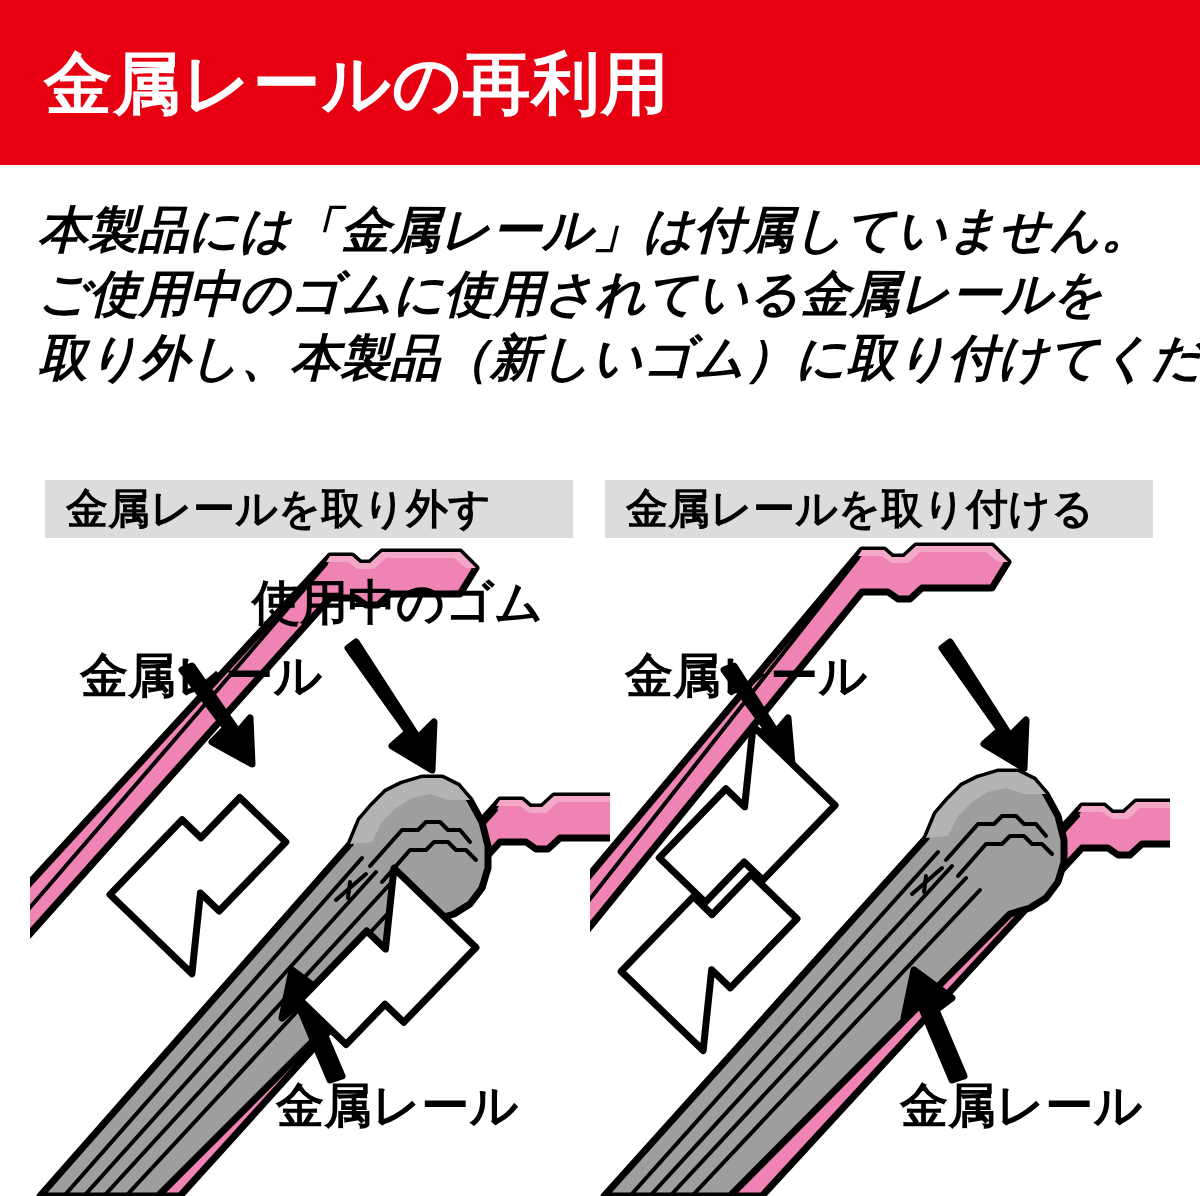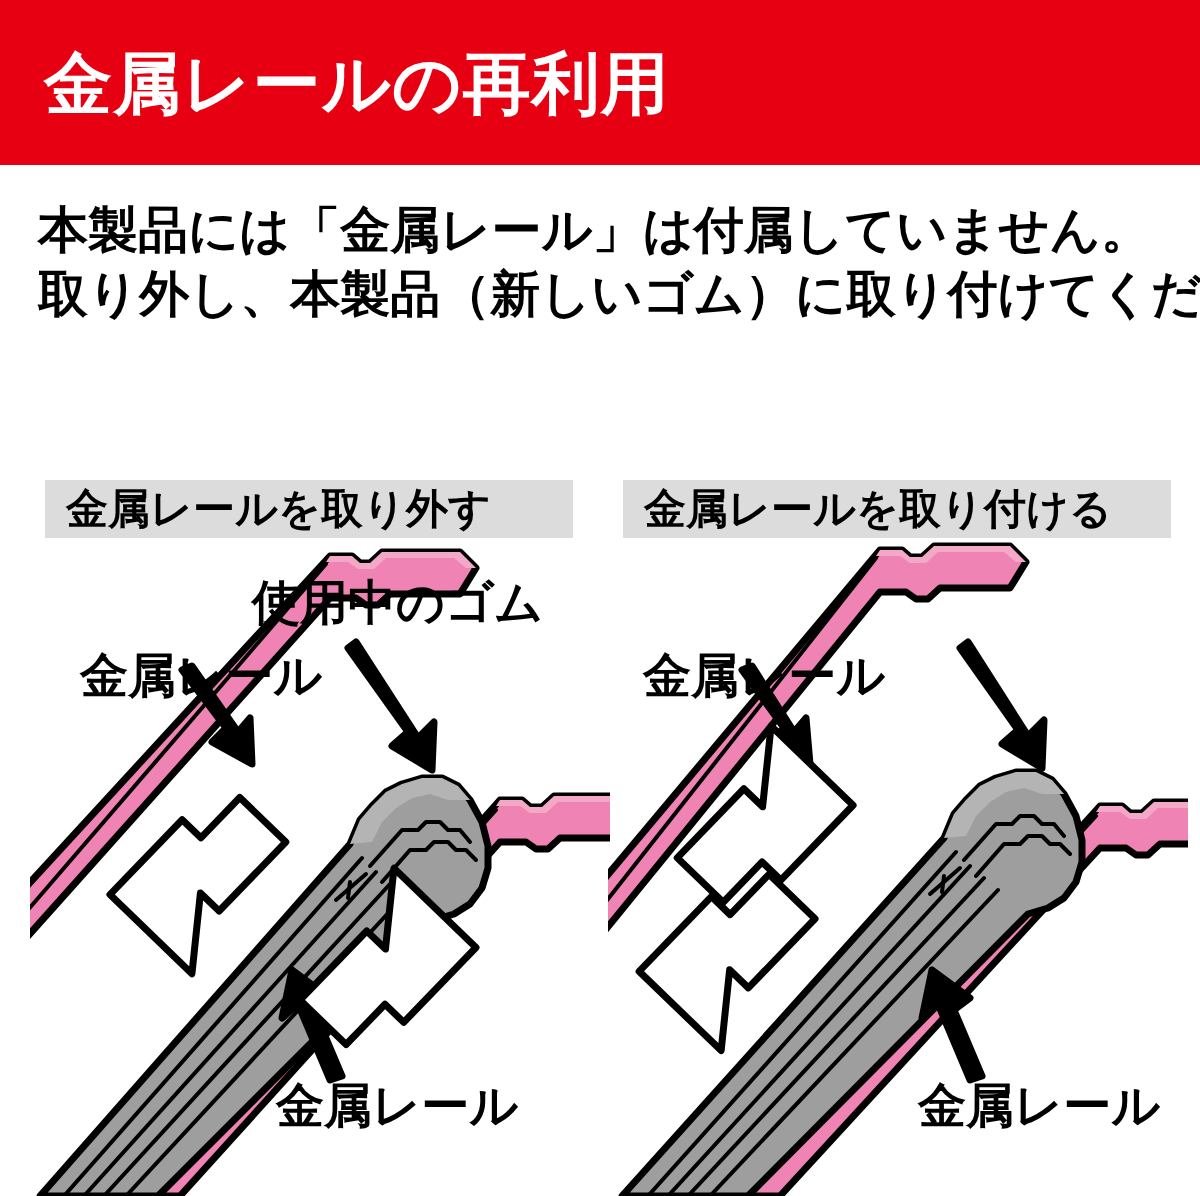--- a/index.html
+++ b/index.html
@@ -32,20 +32,21 @@
     color:#ffffff;
     letter-spacing:1px;
     white-space:nowrap;
   }
 
   
   .intro {
     position:absolute;
     left:38px; top:198px;
     width:1130px;
+    font-style:italic;
   }
   .intro-line {
     font-size:50px;
     line-height:64px;
     font-weight:bold;
     color:#000000;
     white-space:nowrap;
     letter-spacing:0px;
   }
 
@@ -54,21 +55,21 @@
     position:absolute;
     left:0; top:470px;
     width:1200px; height:726px;
   }
   .panel {
     position:absolute;
     top:0;
     width:580px; height:726px;
   }
   .panel-left  { left:30px; }
-  .panel-right { left:608px; }
+  .panel-right { left:590px; }
 
   .section-band {
     position:absolute;
     left:15px; top:10px;
     width:528px; height:58px;
     background:#dcdcdc;
   }
   .panel-right .section-band { width:548px; }
   .section-label {
     position:absolute;
@@ -107,20 +108,21 @@
 <body>
 
 <div id="page">
 
   <div class="header-band">
     <div class="header-title">金属レールの再利用</div>
   </div>
 
   <div class="intro">
     <div class="intro-line">本製品には「金属レール」は付属していません。</div>
+    <div class="intro-line">ご使用中のゴムに使用されている金属レールを</div>
     <div class="intro-line">取り外し、本製品（新しいゴム）に取り付けてください。</div>
   </div>
 
   <div class="panels">
 
     <div class="panel panel-left">
 
       <div class="section-band"></div>
       <div class="section-label">金属レールを取り外す</div>
 

